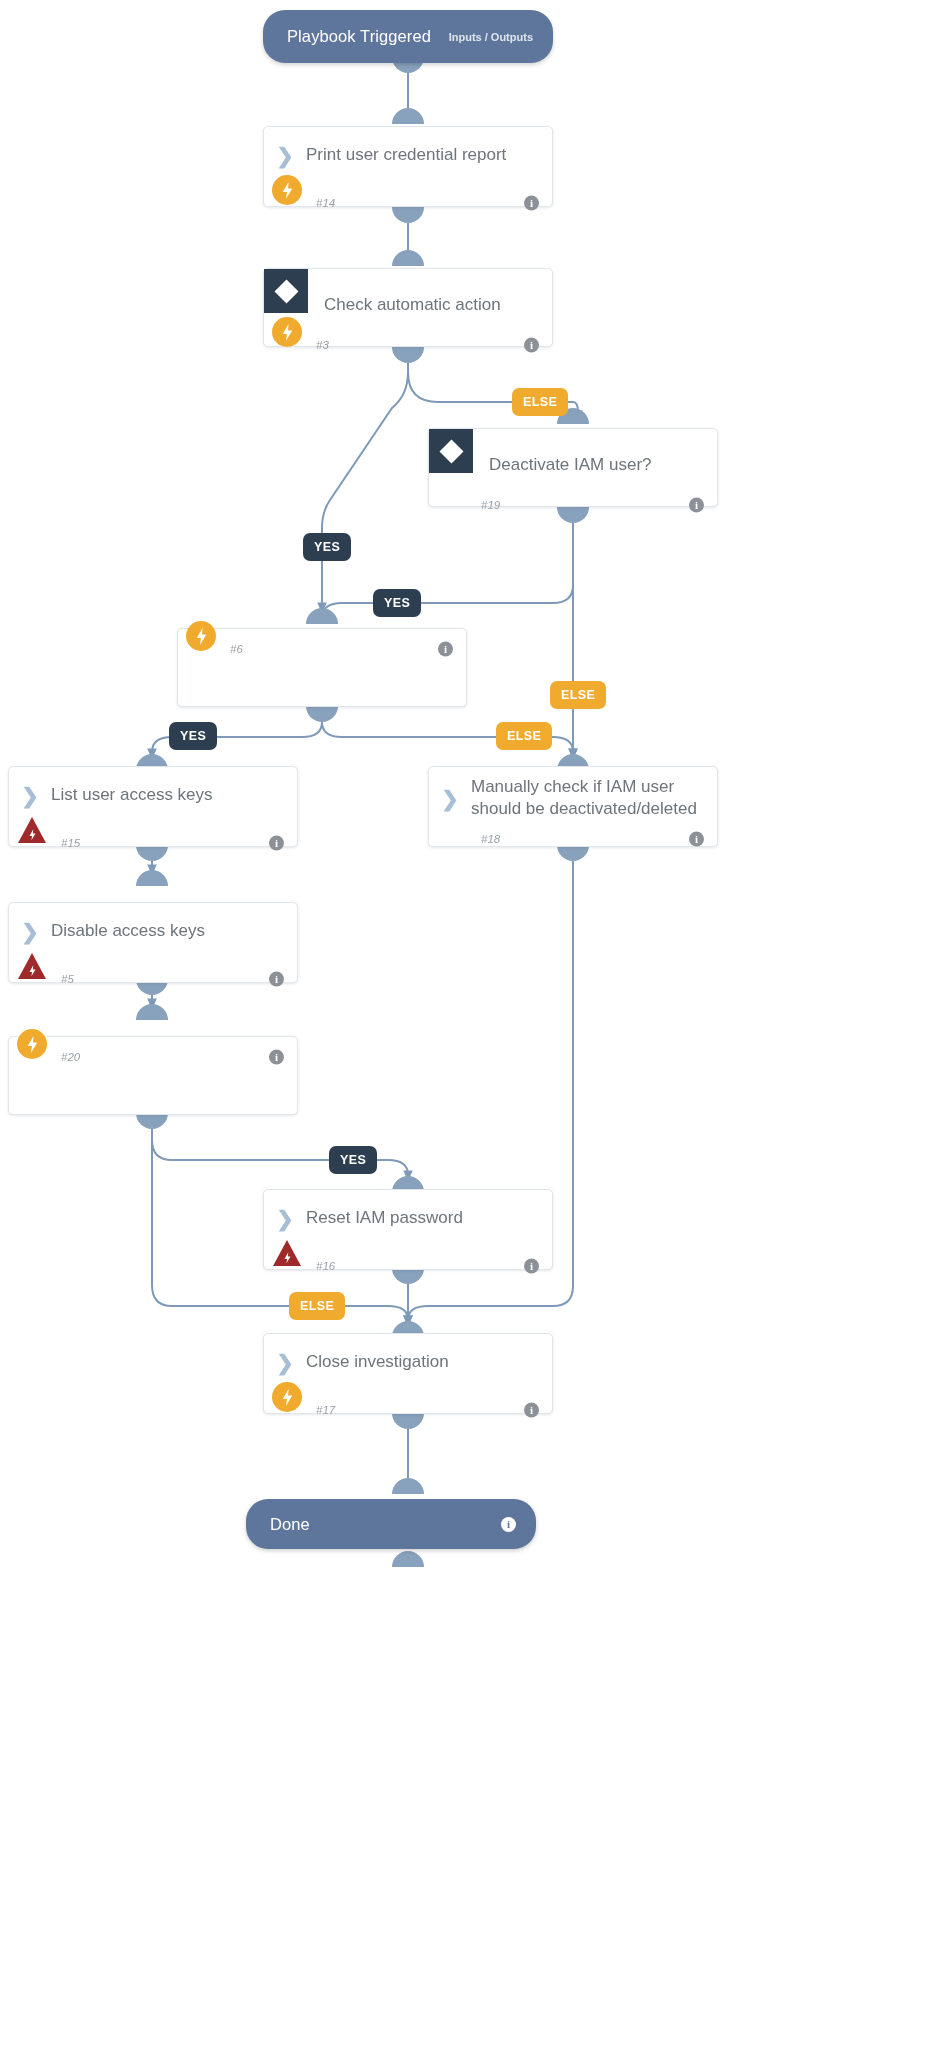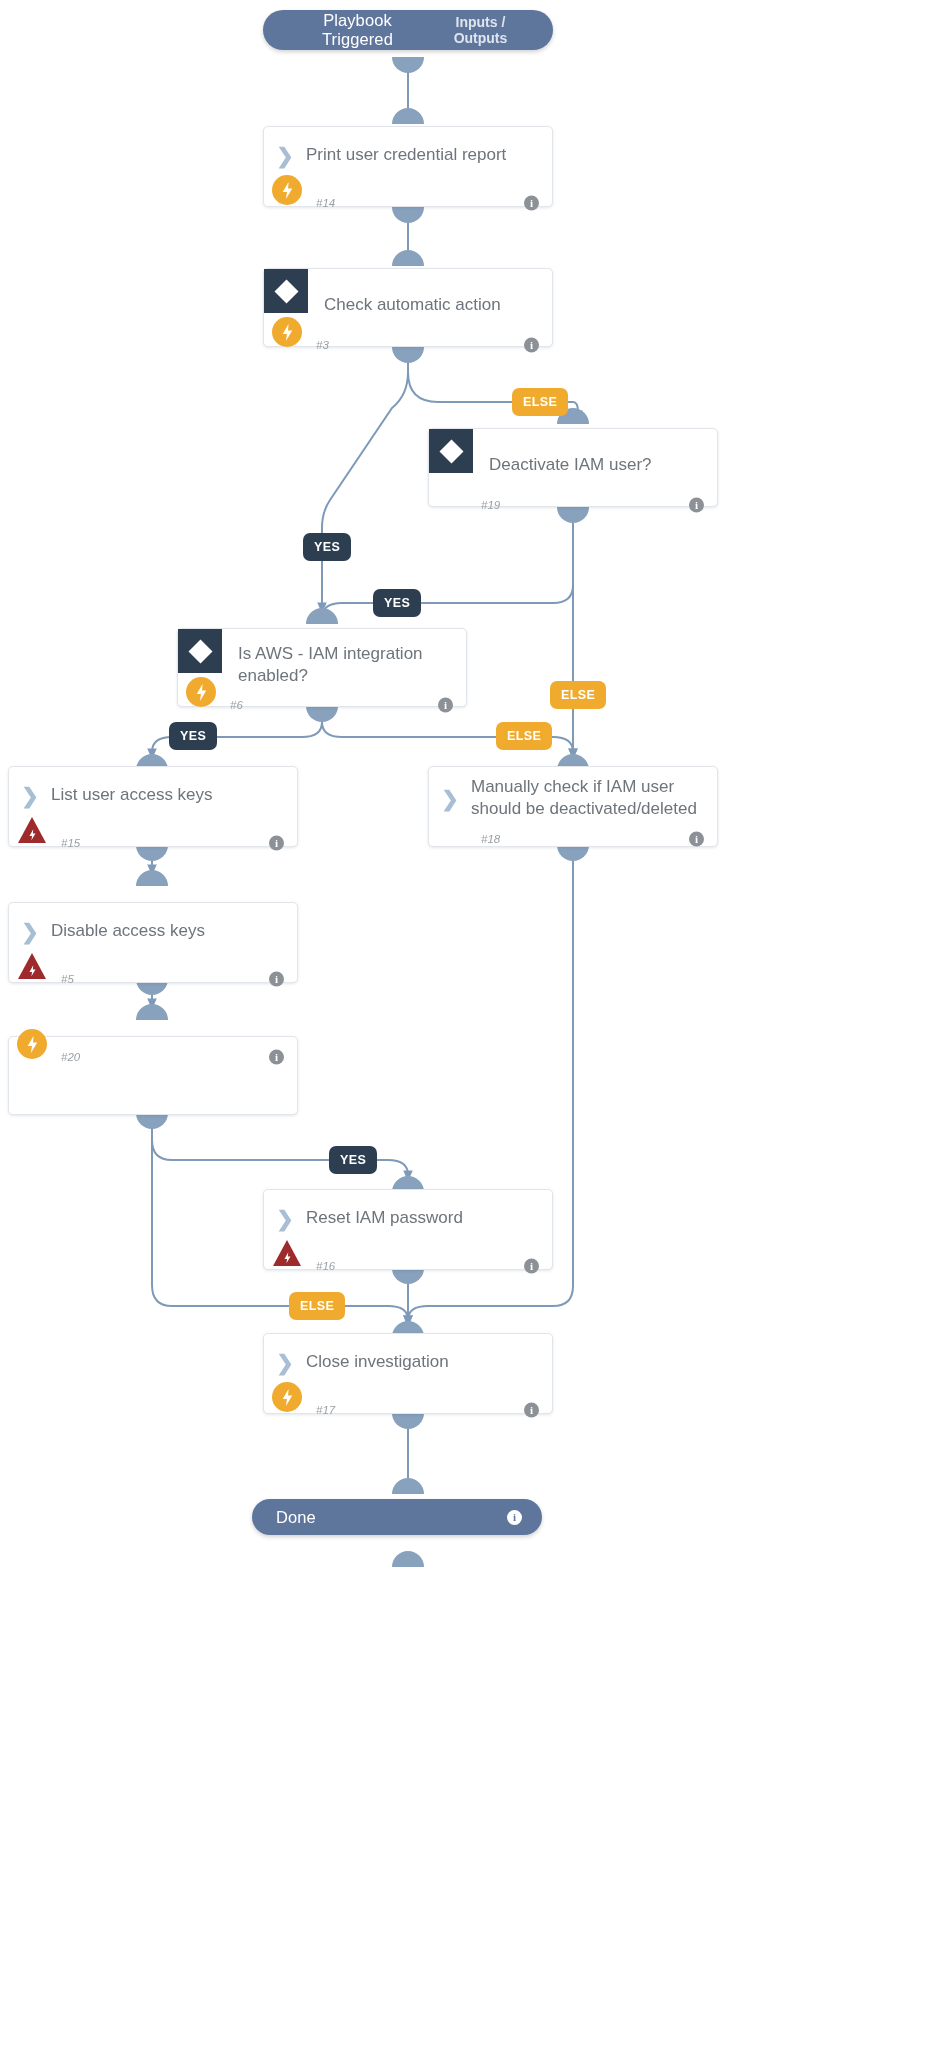--- a/index.html
+++ b/index.html
@@ -34,21 +34,21 @@
   .pill .pill-title {
     color: #ffffff;
     font-size: 16.5px;
     margin-left: 24px;
     letter-spacing: 0.1px;
   }
   .pill .pill-right {
     margin-left: auto;
     margin-right: 20px;
     color: #dfe5ef;
-    font-size: 14px;
+    font-size: 11px;
     font-weight: bold;
   }
   .pill .pill-info {
     margin-left: auto;
     margin-right: 20px;
   }
 
   
   .card {
     position: absolute;
@@ -272,21 +272,21 @@
       <path d="M392,1268 a16,16 0 0 0 32,0 z"></path>
 
       <path d="M392,1337 a16,16 0 0 1 32,0 z"></path>
       <path d="M392,1413 a16,16 0 0 0 32,0 z"></path>
 
       <path d="M392,1494 a16,16 0 0 1 32,0 z"></path>
       <path d="M392,1553 a16,16 0 0 1 32,0 z" transform="translate(0,14)"></path>
     </g>
   </svg>
 
-  <div class="pill" style="left:263px; top:10px; width:290px; height:40px;text-align:center;">
+  <div class="pill" style="left:263px; top:10px; width:290px; height:53px;">
     <span class="pill-title">Playbook Triggered</span>
     <span class="pill-right">Inputs / Outputs</span>
   </div>
 
   <div class="card task" style="left:263px; top:126px; width:290px; height:81px;">
     <div class="card-head">
       <span class="chev">❯</span>
       <span class="card-title">Print user credential report</span>
     </div>
     <div class="card-foot">
@@ -341,26 +341,20 @@
 
   <div class="blabel yes" style="left:373px; top:589px;">
     <span>YES</span>
   </div>
 
   <div class="blabel else" style="left:550px; top:681px;">
     <span>ELSE</span>
   </div>
 
   <div class="card cond" style="left:177px; top:628px; width:290px; height:79px;">
-    <div class="card-head">
-      <span class="diamond-box">
-          <i></i>
-        </span>
-      <span class="card-title">Is AWS - IAM integration enabled?</span>
-    </div>
     <div class="card-foot">
       <span class="badge-bolt">
         <svg viewBox="0 0 24 32">
             <path d="M14 0 L3 19 H11 L9 32 L21 12 H13 Z" fill="#ffffff"></path>
           </svg>
       </span>
       <span class="card-id">#6</span>
       <span class="info-ico">i</span>
     </div>
   </div>
@@ -467,20 +461,20 @@
       <span class="badge-bolt">
         <svg viewBox="0 0 24 32">
             <path d="M14 0 L3 19 H11 L9 32 L21 12 H13 Z" fill="#ffffff"></path>
           </svg>
       </span>
       <span class="card-id">#17</span>
       <span class="info-ico">i</span>
     </div>
   </div>
 
-  <div class="pill" style="left:252px; top:1499px; width:290px; height:36px;">
+  <div class="pill" style="left:246px; top:1499px; width:290px; height:50px;">
     <span class="pill-title">Done</span>
     <span class="pill-info">
       <span class="info-ico on-dark" style="position:static; transform:none;">i</span>
     </span>
   </div>
 
 </div>
 
 </body></html>

